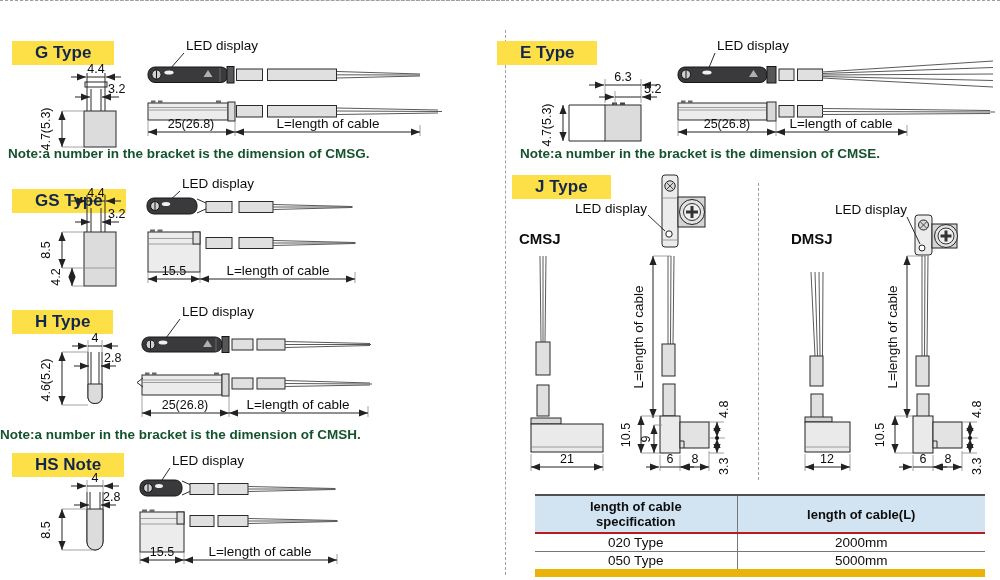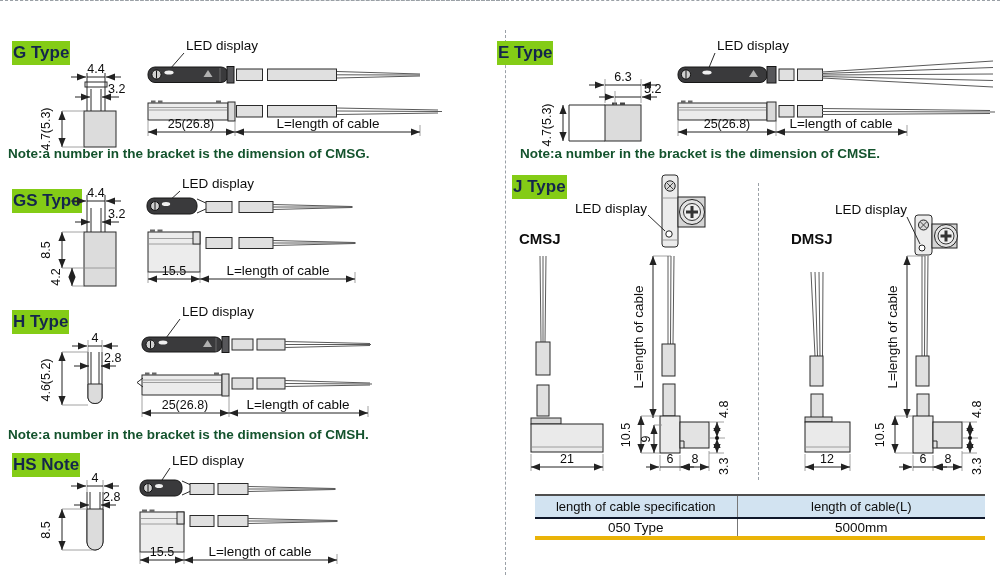--- a/index.html
+++ b/index.html
@@ -1,38 +1,38 @@
 <!DOCTYPE html>
 <html><head>
 <meta charset="utf-8">
 <style>
   html,body{margin:0;padding:0;background:#fff}
   .page{position:relative;width:1000px;height:580px;background:#fff;font-family:"Liberation Sans",sans-serif;overflow:hidden}
-  .badge{position:absolute;background:#84cc16;color:#14264c;font-weight:bold;font-size:17px;padding:2px 1px;line-height:1.2}
+  .badge{position:absolute;background:#fde047;color:#14264c;font-weight:bold;font-size:17px;padding:2px 23px;line-height:1.2}
   .note{position:absolute;font-size:13.5px;color:#14532d;font-weight:600;white-space:nowrap}
   .dash-h{position:absolute;height:0;border-top:1px dashed #9aa0a6}
   .dash-v{position:absolute;width:0;border-left:1px dashed #9aa0a6}
   svg.sec{position:absolute}
   svg text{font-family:"Liberation Sans",sans-serif;font-size:12.5px;fill:#0d0d0d}
   svg text.led,svg text.big{font-size:13.5px}
   svg text.sub{font-size:15px;font-weight:bold}
   .ln{stroke:#2b2b2b;stroke-width:1;fill:none}
   .thin{stroke:#8a8a8a;stroke-width:0.8;fill:none}
   .dk{fill:#3a3a3c;stroke:#161616;stroke-width:1}
   .dkc{fill:#57575a;stroke:#161616;stroke-width:1}
   .lt{fill:#ececec;stroke:#2b2b2b;stroke-width:1}
   .sl{fill:#e0e0e0;stroke:#2b2b2b;stroke-width:1}
   .gy{fill:#dcdcdc;stroke:#2b2b2b;stroke-width:1}
   .cb{stroke:#5a5a5a;stroke-width:1;fill:none}
   .dim{stroke:#222;stroke-width:1;fill:none}
   table.spec{position:absolute;border-collapse:collapse;font-size:13px;color:#0d0d0d;text-align:center;table-layout:fixed}
-  table.spec th{background:#d2e3f1;font-weight:normal;border-top:2px solid #4f4f4f;border-bottom:2px solid #0f172a;padding:3px 16px}
+  table.spec th{background:#d2e3f1;font-weight:bold;border-top:2px solid #4f4f4f;border-bottom:2px solid #b91c1c;padding:3px 16px}
   table.spec td{border-bottom:1px solid #777;padding:1px 0;font-size:13.5px}
   table.spec th:first-child,table.spec td:first-child{border-right:1px solid #777}
-  table.spec tr:last-child td{border-bottom:4px solid #eab308}
+  table.spec tr:last-child td{border-bottom:8px solid #eab308}
 </style>
 </head>
 <body>
 
 <div class="page">
 
   <svg width="0" height="0" style="position:absolute">
     <defs>
       <marker id="aw" viewBox="0 0 10 8" markerWidth="9" markerHeight="7.2" refX="10" refY="4" orient="auto-start-reverse">
         <path d="M0 0L10 4L0 8Z" fill="#222"></path>
@@ -322,21 +322,21 @@
       <g>
         <line class="thin" x1="142" y1="96" x2="142" y2="117"></line>
           <line class="thin" x1="229" y1="96" x2="229" y2="117"></line>
           <line class="thin" x1="368" y1="106" x2="368" y2="117"></line>
         <line class="dim" x1="142" y1="113" x2="229" y2="113" marker-start="url(#aw)" marker-end="url(#aw)"></line>
         <text x="185" y="109" text-anchor="middle">25(26.8)</text>
         <line class="dim" x1="229" y1="113" x2="368" y2="113" marker-start="url(#aw)" marker-end="url(#aw)"></line>
         <text class="big" x="298" y="109" text-anchor="middle">L=length of cable</text>
       </g>
     </svg>
-    <div class="note" style="left:8px;top:427px">Note:a number in the bracket is the dimension of CMSH.</div>
+    <div class="note" style="left:0;top:427px">Note:a number in the bracket is the dimension of CMSH.</div>
   </div>
 
   <div>
     <div class="badge" style="left:12px;top:453px">HS Note</div>
     <svg class="sec" style="left:0;top:447px" width="505" height="133" viewBox="0 0 505 133">
       <g>
         <text class="led" x="172" y="18">LED display</text>
         <line class="ln" x1="170" y1="21" x2="160" y2="36"></line>
       </g>
       <g>
@@ -564,20 +564,24 @@
           <col style="width:248px">
         </colgroup>
       <thead>
         <tr>
           <th>length of cable specification</th>
           <th>length of cable(L)</th>
         </tr>
       </thead>
       <tbody>
         <tr>
+          <td>020 Type</td>
+          <td>2000mm</td>
+        </tr>
+        <tr>
           <td>050 Type</td>
           <td>5000mm</td>
         </tr>
       </tbody>
     </table>
   </div>
 
 </div>
 
 </body></html>

